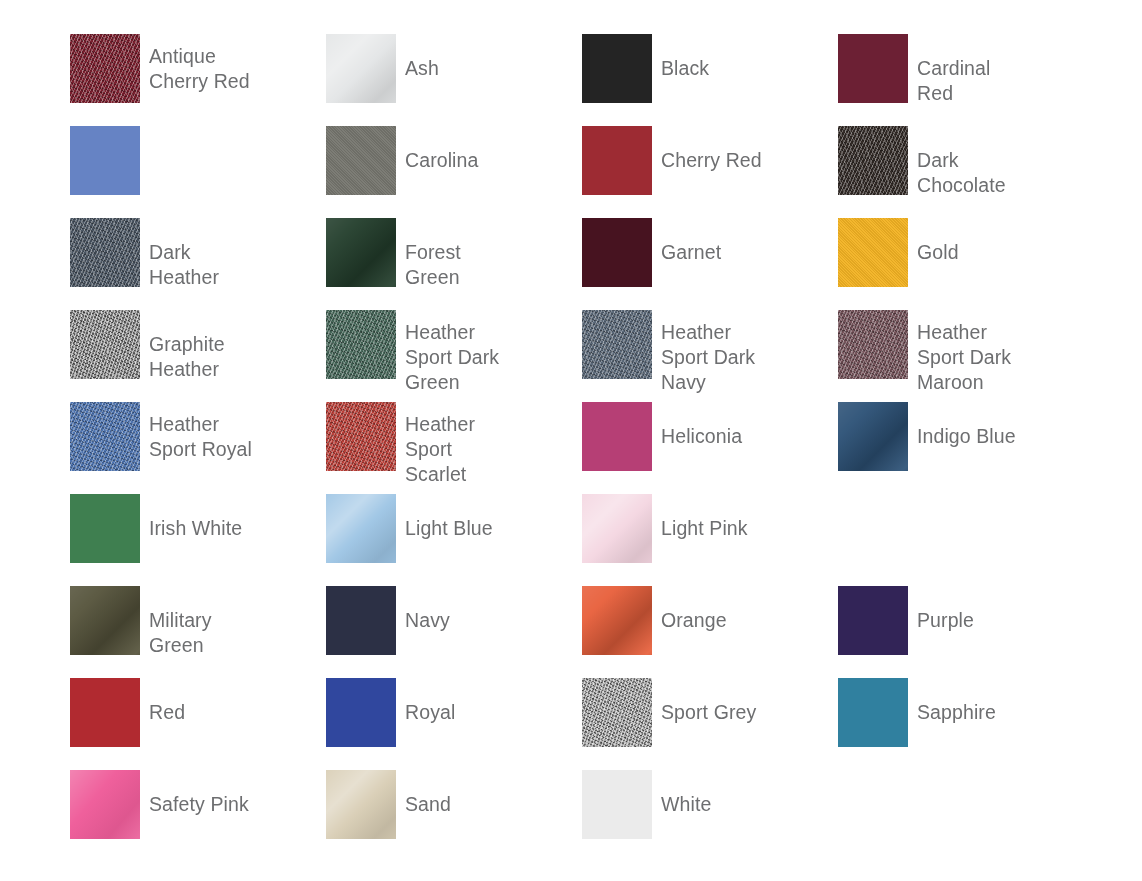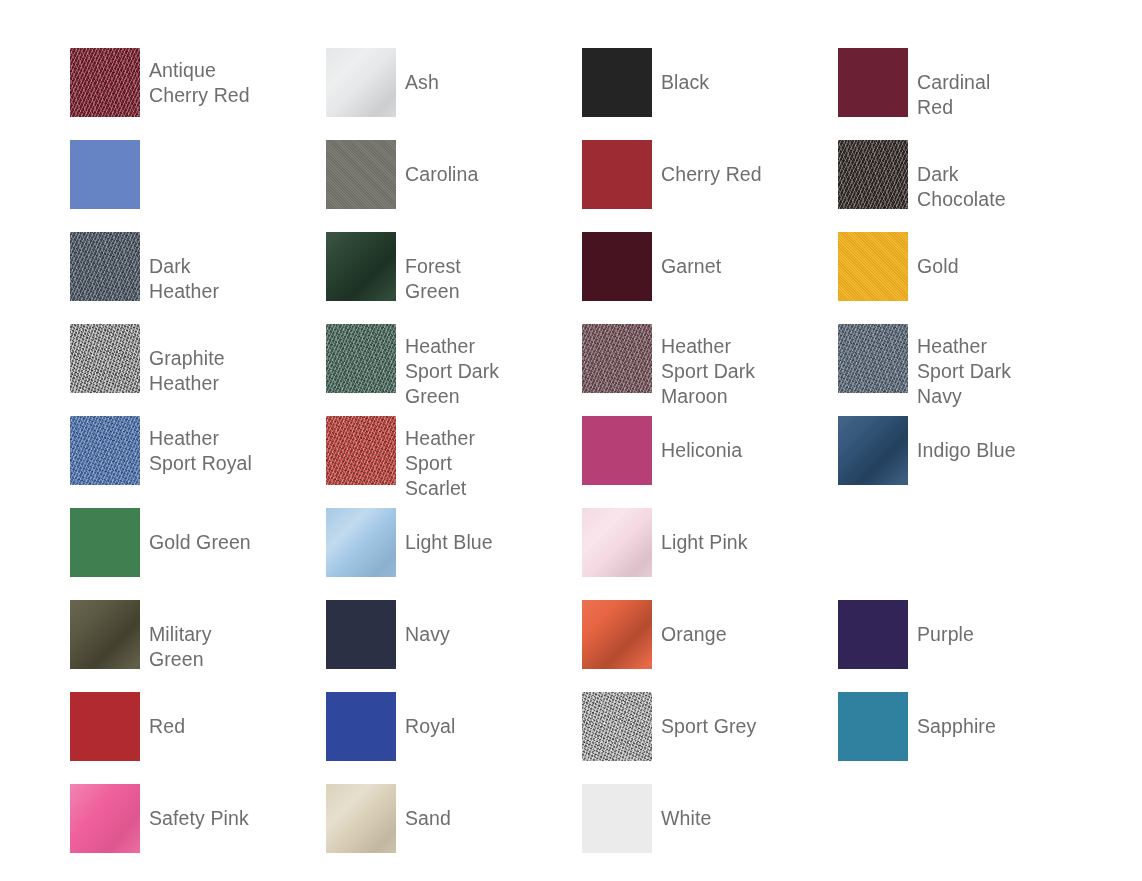--- a/index.html
+++ b/index.html
@@ -11,21 +11,21 @@
   body {
     width: 1142px;
     height: 881px;
     font-family: "Liberation Sans", sans-serif;
     overflow: hidden;
   }
   #swatch-grid {
     position: relative;
     width: 1142px;
     height: 881px;
-    padding: 48px 0 0 0;
+    padding: 34px 0 0 0;
     box-sizing: border-box;
   }
   .grid-rows {
     display: flex;
     flex-direction: column;
   }
   .swatch-row {
     display: flex;
     flex-direction: row;
     height: 92px;
@@ -182,30 +182,30 @@
           </div>
           <div class="swatch-label">Graphite Heather</div>
         </div>
         <div class="swatch-cell two-line">
           <div class="swatch-chip" title="Heather Sport Dark Green" style="background-color: rgb(71, 104, 90);">
             <div class="tex tex-heather"></div>
           </div>
           <div class="swatch-label">Heather Sport Dark Green</div>
         </div>
         <div class="swatch-cell two-line">
+          <div class="swatch-chip" title="Heather Sport Dark Navy" style="background-color: rgb(90, 104, 120);">
+            <div class="tex tex-heather"></div>
+          </div>
+          <div class="swatch-label">Heather Sport Dark Navy</div>
+        </div>
+        <div class="swatch-cell two-line">
           <div class="swatch-chip" title="Heather Sport Dark Maroon" style="background-color: rgb(117, 83, 90);">
             <div class="tex tex-heather"></div>
           </div>
           <div class="swatch-label">Heather Sport Dark Maroon</div>
-        </div>
-        <div class="swatch-cell two-line">
-          <div class="swatch-chip" title="Heather Sport Dark Navy" style="background-color: rgb(90, 104, 120);">
-            <div class="tex tex-heather"></div>
-          </div>
-          <div class="swatch-label">Heather Sport Dark Navy</div>
         </div>
       </div>
       <div class="swatch-row">
         <div class="swatch-cell two-line">
           <div class="swatch-chip" title="Heather Sport Royal" style="background-color: rgb(78, 116, 176);">
             <div class="tex tex-heather"></div>
           </div>
           <div class="swatch-label">Heather Sport Royal</div>
         </div>
         <div class="swatch-cell two-line">
@@ -221,21 +221,21 @@
         <div class="swatch-cell">
           <div class="swatch-chip" title="Indigo Blue" style="background-color: rgb(45, 82, 119);">
             <div class="tex tex-sheen-dark"></div>
           </div>
           <div class="swatch-label">Indigo Blue</div>
         </div>
       </div>
       <div class="swatch-row">
         <div class="swatch-cell">
           <div class="swatch-chip" title="Irish Green" style="background-color: rgb(63, 127, 80);"></div>
-          <div class="swatch-label">Gold Green</div>
+          <div class="swatch-label">Irish White</div>
         </div>
         <div class="swatch-cell">
           <div class="swatch-chip" title="Light Blue" style="background-color: rgb(156, 196, 228);">
             <div class="tex tex-sheen"></div>
           </div>
           <div class="swatch-label">Light Blue</div>
         </div>
         <div class="swatch-cell">
           <div class="swatch-chip" title="Light Pink" style="background-color: rgb(244, 214, 225);">
             <div class="tex tex-sheen"></div>

